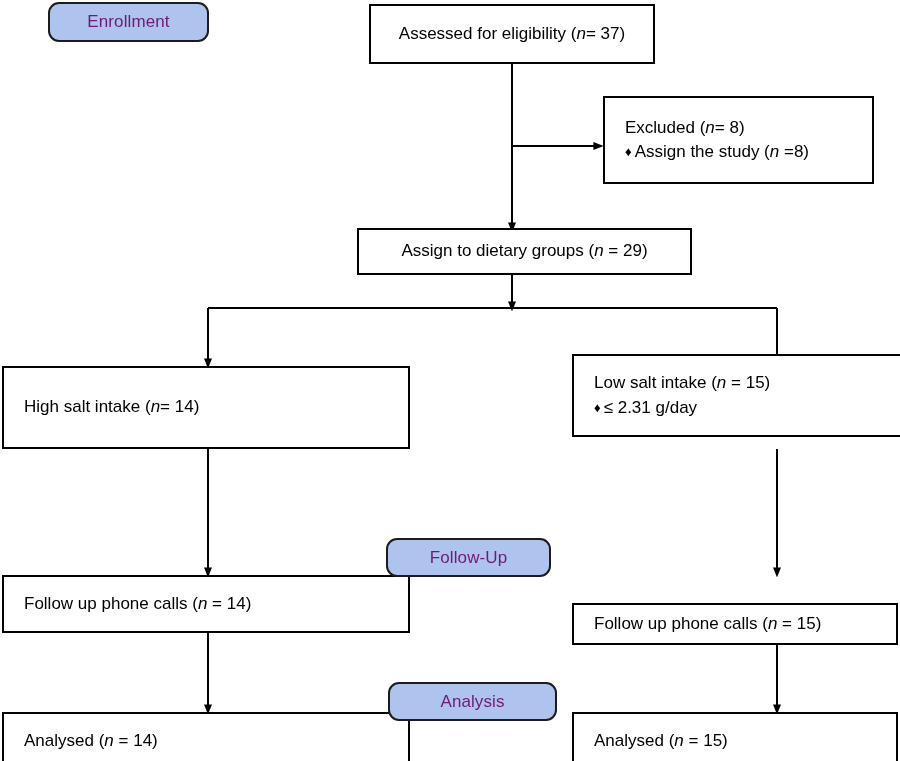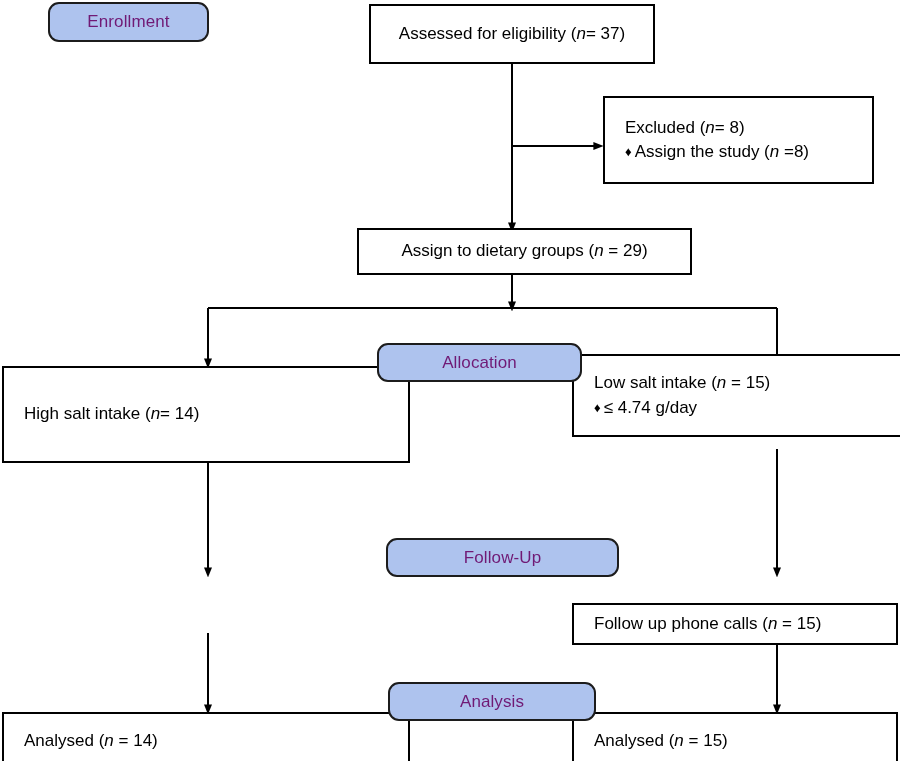--- a/index.html
+++ b/index.html
@@ -111,35 +111,40 @@
       <span class="bullet">♦</span><span>Assign the study (</span><span class="ital">n</span><span> =8)</span>
     </div>
   </div>
 
   <div class="node centered" style="left:357px; top:228px; width:335px; height:47px;align-items:center;">
     <div class="line">
       <span>Assign to dietary groups (</span><span class="ital">n</span><span> = 29)</span>
     </div>
   </div>
 
-  <div class="node" style="left:2px; top:366px; width:408px; height:97px;gap:29px;">
+  <div class="node" style="left:2px; top:366px; width:408px; height:83px;gap:29px;">
     <div class="line">
       <span>High salt intake (</span><span class="ital">n</span><span>= 14)</span>
     </div>
   </div>
 
   <div class="node" style="left:572px; top:354px; width:376px; height:83px;">
     <div class="line">
       <span>Low salt intake (</span><span class="ital">n</span><span> = 15)</span>
     </div>
     <div class="line">
-      <span class="bullet">♦</span><span>≤ 4.74 g/day</span>
+      <span class="bullet">♦</span><span>≤ 2.31 g/day</span>
     </div>
   </div>
 
+  <div class="node" style="left:2px; top:575px; width:408px; height:58px;">
+    <div class="line">
+      <span>Follow up phone calls (</span><span class="ital">n</span><span> = 14)</span>
+    </div>
+  </div>
 
   <div class="node" style="left:572px; top:603px; width:326px; height:42px;">
     <div class="line">
       <span>Follow up phone calls (</span><span class="ital">n</span><span> = 15)</span>
     </div>
   </div>
 
   <div class="node" style="left:2px; top:712px; width:408px; height:58px;">
     <div class="line">
       <span>Analysed (</span><span class="ital">n</span><span> = 14)</span>
@@ -149,25 +154,22 @@
   <div class="node" style="left:572px; top:712px; width:326px; height:58px;">
     <div class="line">
       <span>Analysed (</span><span class="ital">n</span><span> = 15)</span>
     </div>
   </div>
 
   <div class="stage-badge" style="left:48px; top:2px; width:161px; height:40px;">
     <span>Enrollment</span>
   </div>
 
-  <div class="stage-badge" style="left:377px; top:343px; width:205px; height:39px;">
-    <span>Allocation</span>
-  </div>
 
-  <div class="stage-badge" style="left:386px; top:538px; width:233px; height:39px;">
+  <div class="stage-badge" style="left:386px; top:538px; width:165px; height:39px;">
     <span>Follow-Up</span>
   </div>
 
-  <div class="stage-badge" style="left:388px; top:682px; width:208px; height:39px;">
+  <div class="stage-badge" style="left:388px; top:682px; width:169px; height:39px;">
     <span>Analysis</span>
   </div>
 
 </div>
 
 </body></html>

